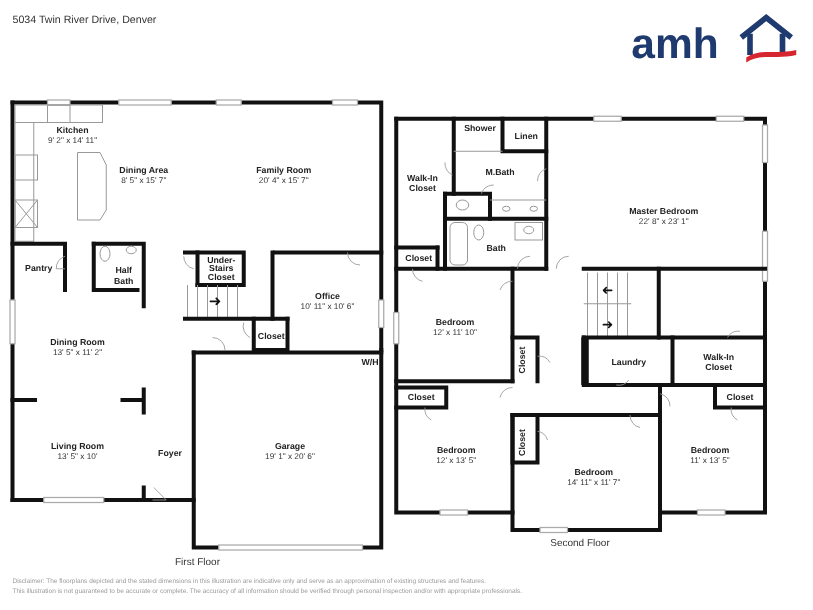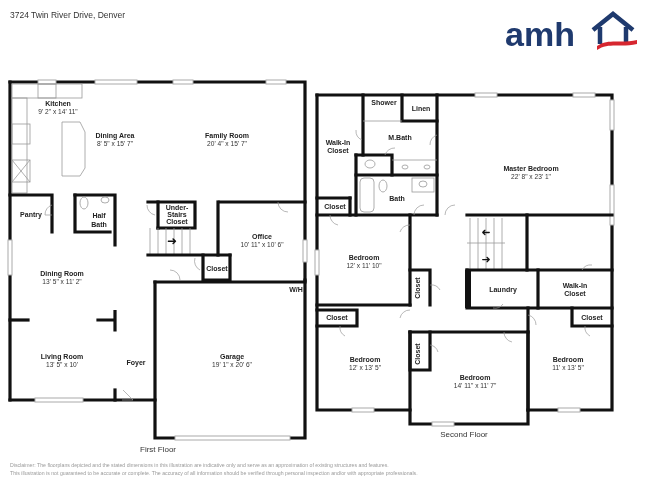--- a/index.html
+++ b/index.html
@@ -12,21 +12,21 @@
   .floor-label { font-family:"Liberation Sans", sans-serif; font-size:8px; fill:#333; text-anchor:middle; }
   .disclaimer { position:absolute; left:10px; top:461px; font-size:5.2px; color:#9a9a9a; line-height:8px; width:630px; }
   .wall { stroke:#111; stroke-width:3.2; fill:none; stroke-linecap:square; }
   .thin { stroke:#999; stroke-width:0.8; fill:none; }
   .win { stroke:#aaa; stroke-width:1; fill:#fff; }
   .door { stroke:#999; stroke-width:0.7; fill:none; }
 </style>
 </head>
 <body>
 
-<div class="address">3724 Twin River Drive, Denver</div>
+<div class="address">5034 Twin River Drive, Denver</div>
 
 <svg class="logo" viewBox="0 0 135 46">
   <text x="0" y="38" font-family="Liberation Sans, sans-serif" font-weight="bold" font-size="34" fill="#1f3a6e">amh</text>
   <g>
     <polyline points="88,22 108,6 128,22" fill="none" stroke="#1f3a6e" stroke-width="4.5"></polyline>
     <polyline points="95,19 95,36" fill="none" stroke="#1f3a6e" stroke-width="4.5"></polyline>
     <polyline points="121,19 121,34" fill="none" stroke="#1f3a6e" stroke-width="4.5"></polyline>
     <path d="M92,38 C104,30 116,36 132,32 L132,36 C116,40 104,34 92,42 Z" fill="#d6262f"></path>
   </g>
 </svg>

